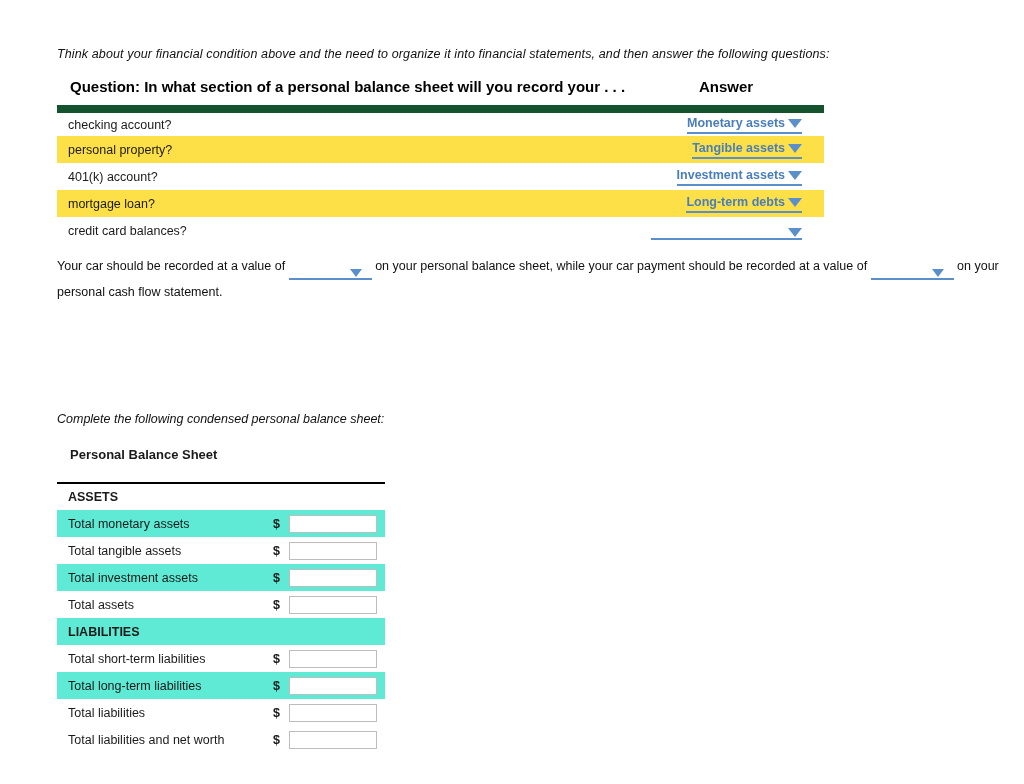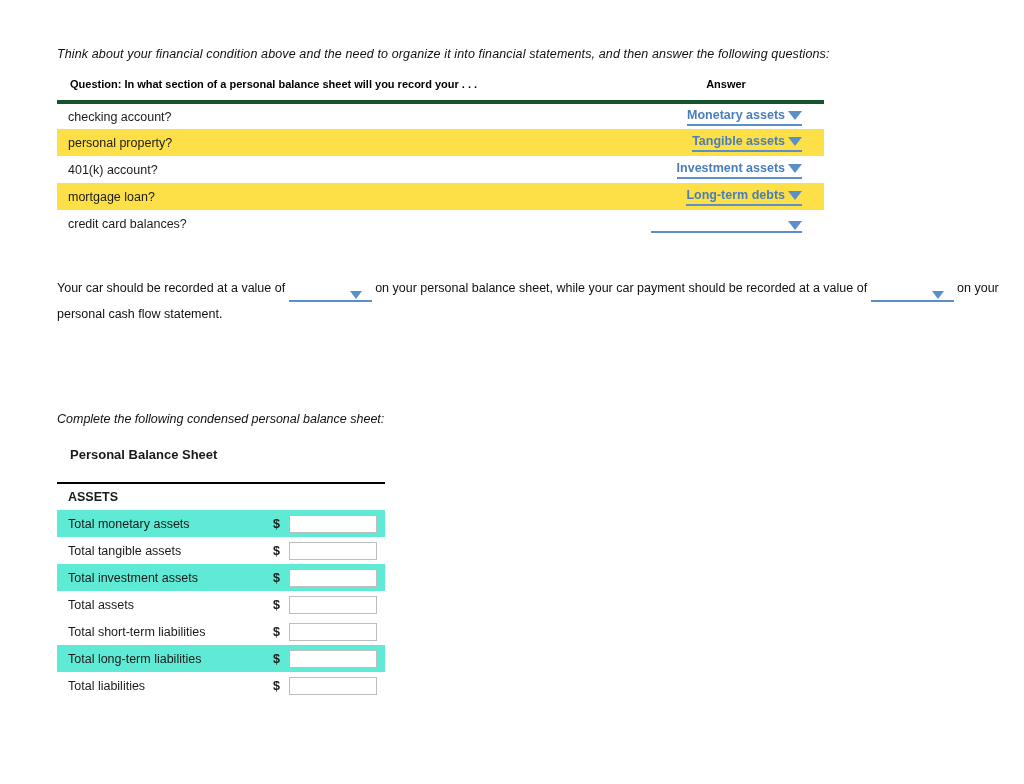--- a/index.html
+++ b/index.html
@@ -33,24 +33,24 @@
 
   
   .q-table {
     position: absolute;
     left: 13px;
     top: 78px;
     width: 767px;
     border-collapse: collapse;
   }
   .q-table th {
-    font-size: 11px;
+    font-size: 15px;
     font-weight: bold;
     padding: 0 0 10px 0;
-    border-bottom: 4px solid #14532d;
+    border-bottom: 8px solid #14532d;
     vertical-align: bottom;
   }
   .q-table th.q-col {
     text-align: left;
     padding-left: 13px;
   }
   .q-table th.a-col {
     text-align: center;
     width: 196px;
   }
@@ -109,21 +109,21 @@
     border-left: 6px solid transparent;
     border-right: 6px solid transparent;
     border-top: 8px solid #5b8fc9;
     margin-right: 10px;
   }
 
   
   .para {
     position: absolute;
     left: 13px;
-    top: 276px;
+    top: 254px;
     width: 960px;
     font-size: 12.5px;
     line-height: 25px;
     color: #111;
   }
 
   
   .bs-intro {
     position: absolute;
     left: 13px;
@@ -293,20 +293,25 @@
       </tr>
 
       <tr>
         <td class="label">Total assets</td>
         <td class="dollar">$</td>
         <td class="field">
           <input class="money-input" type="text" value="" style="">
         </td>
       </tr>
 
+      <tr class="section shaded">
+        <td class="label">LIABILITIES</td>
+        <td class="dollar"></td>
+        <td class="field"></td>
+      </tr>
 
       <tr>
         <td class="label">Total short-term liabilities</td>
         <td class="dollar">$</td>
         <td class="field">
           <input class="money-input" type="text" value="" style="">
         </td>
       </tr>
 
       <tr class="shaded">
@@ -319,16 +324,23 @@
 
       <tr>
         <td class="label">Total liabilities</td>
         <td class="dollar">$</td>
         <td class="field">
           <input class="money-input" type="text" value="" style="">
         </td>
       </tr>
 
 
+      <tr>
+        <td class="label">Total liabilities and net worth</td>
+        <td class="dollar">$</td>
+        <td class="field">
+          <input class="money-input" type="text" value="" style="">
+        </td>
+      </tr>
     </tbody>
   </table>
 
 </div>
 
 </body></html>

